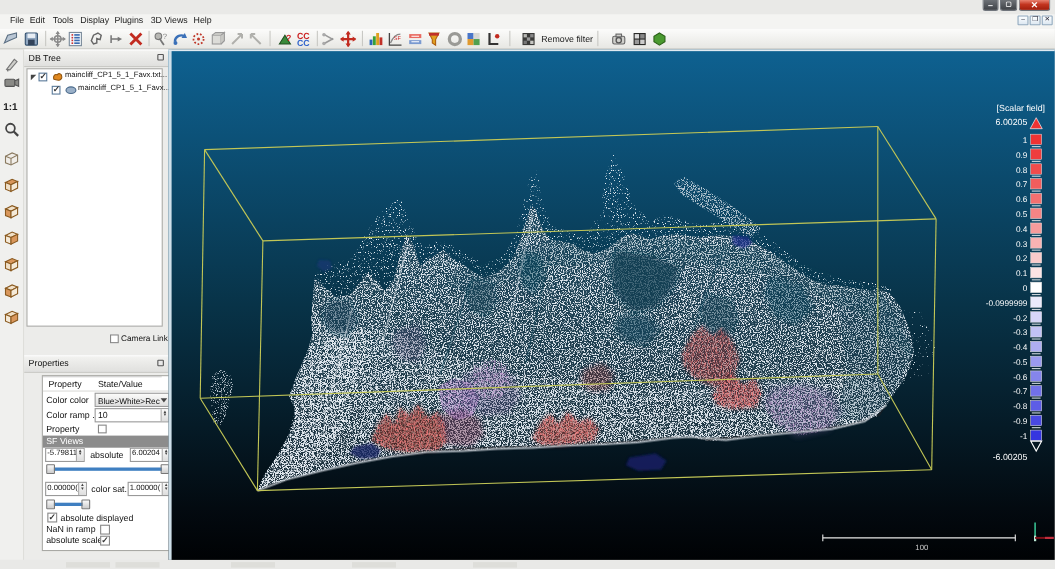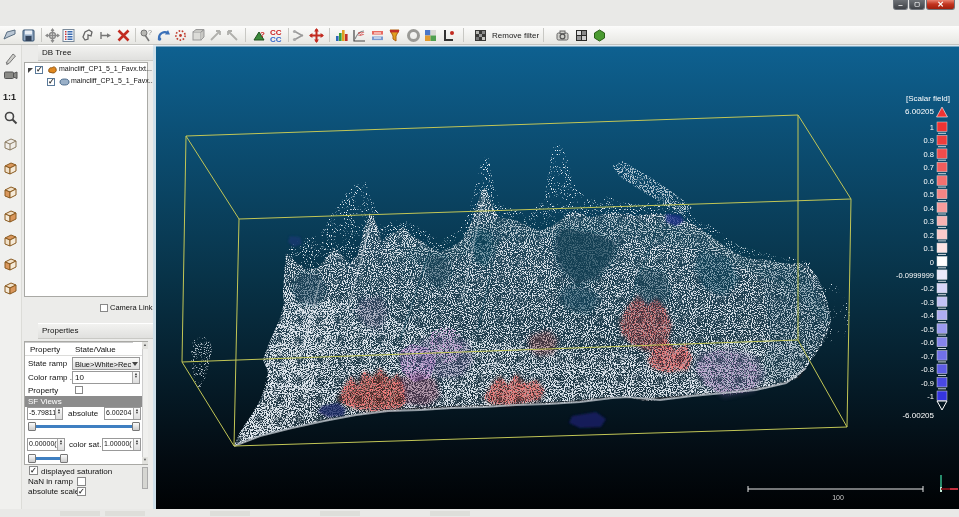--- a/index.html
+++ b/index.html
@@ -19,21 +19,21 @@
 #menubar{left:0;top:13px;width:959px;height:13px;background:#f4f4f2;font-size:8px;color:#1a1a1a;}
 .mi{position:absolute;top:1px;}
 .mdibtn{position:absolute;top:1px;width:10px;height:9px;background:linear-gradient(#fdfeff,#dde8f2);border:1px solid #8fa8bf;border-radius:1px;font-size:6px;line-height:7px;text-align:center;color:#223;}
 #toolbar{left:0;top:26px;width:959px;height:19px;background:linear-gradient(#fcfcfb,#e7e7e3);border-bottom:1px solid #c3c3bf;}
 .tsep{position:absolute;top:2px;width:1px;height:14px;background:#c8c8c4;}
 .ticon{position:absolute;top:2px;width:15px;height:15px;}
 #rmf{position:absolute;left:492px;top:5px;font-size:8px;color:#222;text-align:right;}
 #leftbar{left:0;top:45px;width:22px;height:464px;background:#f0f0ee;border-right:1px solid #dcdcd8;}
 .licon{position:absolute;left:3px;width:15px;height:15px;}
 #dock{left:22px;top:45px;width:131px;height:464px;background:#ececea;font-family:"Liberation Sans",sans-serif;}
-.dhead{position:absolute;left:16px;width:131px;height:13px;background:linear-gradient(#f2f2f0,#e0e0de);border-top:1px solid #fff;border-bottom:1px solid #c9c9c5;font-size:8px;color:#111;padding:2px 0 12px 4px;}
+.dhead{position:absolute;left:0px;width:131px;height:13px;background:linear-gradient(#f2f2f0,#e0e0de);border-top:1px solid #fff;border-bottom:1px solid #c9c9c5;font-size:8px;color:#111;padding:2px 0 12px 4px;}
 .pin{position:absolute;width:6px;height:6px;border:1px solid #555;border-radius:1px;background:#e8e8e8;}
 .whitebox{position:absolute;background:#fff;border:1px solid #a9a9a5;}
 .t7{position:absolute;font-size:8px;color:#111;white-space:nowrap;}
 .t65{position:absolute;font-size:7px;color:#111;white-space:nowrap;}
 .cb{position:absolute;width:8px;height:8px;background:#fff;border:1px solid #888;}
 .chk{position:absolute;font-size:8px;color:#333;line-height:8px;font-weight:bold;}
 .spin{position:absolute;background:#fff;border:1px solid #999;color:#111;white-space:nowrap;overflow:hidden;}
 .spinbtn{position:absolute;right:0;top:0;width:7px;height:100%;background:linear-gradient(#fafafa,#ddd);border-left:1px solid #aaa;}
 .handle{position:absolute;width:8px;height:9px;background:linear-gradient(#fafafa,#ccc);border:1px solid #777;border-radius:1px;}
 .bluetrack{position:absolute;height:3px;background:#3f7fc1;}
@@ -45,20 +45,32 @@
 <div id="page">
   <div class="abs wbtn" id="btn-min">
       <div class="wglyph">–</div>
     </div>
   <div class="abs wbtn" id="btn-max">
       <div class="wglyph" style="font-size:6px;">▢</div>
     </div>
   <div class="abs wbtn" id="btn-cls">
       <div class="wglyph">✕</div>
     </div>
+  <div class="abs" id="menubar">
+    <span class="mi" style="left:9px">File</span>
+    <span class="mi" style="left:27px">Edit</span>
+    <span class="mi" style="left:48px">Tools</span>
+    <span class="mi" style="left:73px">Display</span>
+    <span class="mi" style="left:104px">Plugins</span>
+    <span class="mi" style="left:137px">3D Views</span>
+    <span class="mi" style="left:176px">Help</span>
+    <div class="mdibtn" style="left:925px">–</div>
+    <div class="mdibtn" style="left:936px">❐</div>
+    <div class="mdibtn" style="left:947px">✕</div>
+  </div>
   <div class="abs" id="toolbar">
     <div class="ticon" style="left:2px"><svg width="15" height="15" viewBox="0 0 15 15">
           <path d="M2 11 L5 4 L13 2 L13 6 L6 9 Z" fill="#b9c6d4" stroke="#5a6e82" stroke-width="1"></path>
         </svg></div>
     <div class="ticon" style="left:21px"><svg width="15" height="15" viewBox="0 0 15 15">
           <rect x="2" y="2" width="11" height="11" rx="1" fill="#8fa6c0" stroke="#33506e"></rect>
           <rect x="4" y="2.5" width="7" height="4" fill="#e8eef5"></rect>
           <rect x="4.5" y="8" width="6" height="5" fill="#32435a"></rect>
         </svg></div>
     <div class="tsep" style="left:41px"></div>
@@ -257,29 +269,29 @@
       <div class="cb" style="left:22px;top:15px;border-color:#5a7a9a"></div>
         <div class="chk" style="left:23px;top:15px">✓</div>
       <svg class="abs" style="left:34px;top:14px" width="11" height="10">
           <ellipse cx="5.5" cy="5" rx="4.5" ry="3" fill="#9ab0c8" stroke="#48688a"></ellipse>
         </svg>
       <div class="t65" style="left:46px;top:14px">maincliff_CP1_5_1_Favx...</div>
     </div>
     <div class="cb" style="left:78px;top:259px"></div>
     <div class="t7" style="left:88px;top:258px;font-size:7.5px">Camera Link</div>
     <div class="dhead" style="top:278px">Properties<div class="pin" style="right:4px;top:3px"></div></div>
-    <div class="whitebox" style="left:2px;top:296px;width:124px;height:124px">
+    <div class="whitebox" style="left:16px;top:296px;width:124px;height:160px">
       <div style="position:absolute;left:117px;top:0;width:6px;height:100%;background:#f0f0ee;border-left:1px solid #ccc"></div>
       <div style="position:absolute;left:117px;top:0px;width:6px;height:7px;background:#e2e2de;font-size:4px;text-align:center;line-height:6px;color:#555">▲</div>
       <div style="position:absolute;left:117px;bottom:0px;width:6px;height:7px;background:#e2e2de;font-size:4px;text-align:center;line-height:6px;color:#555">▼</div>
       <div style="position:absolute;left:117px;top:125px;width:6px;height:22px;background:#d6d6d2;border:1px solid #aaa"></div>
       <div class="t7" style="left:5px;top:3px">Property</div>
       <div class="t7" style="left:50px;top:3px">State/Value</div>
       <div style="position:absolute;left:0;top:13px;width:117px;height:1px;background:#dcdcda"></div>
-      <div class="t7" style="left:3px;top:17px">State ramp</div>
+      <div class="t7" style="left:3px;top:17px">Color color</div>
       <div class="spin" style="left:47px;top:15px;width:68px;height:13px;font-size:7.5px;padding:2px 0 0 2px;background:linear-gradient(#fbfbfa,#dedede)">Blue&gt;White&gt;Rec<div style="position:absolute;right:1px;top:4px;width:0;height:0;border-left:3px solid transparent;border-right:3px solid transparent;border-top:4px solid #444"></div></div>
       <div class="t7" style="left:3px;top:31px">Color ramp ...</div>
       <div class="spin" style="left:47px;top:29px;width:68px;height:13px;font-size:8px;padding:1px 0 0 2px">10<div class="spinbtn">
             <div style="font-size:4px;line-height:3px;text-align:center;color:#444">▲<br>▼</div>
           </div></div>
       <div class="t7" style="left:3px;top:44px">Property</div>
       <div class="cb" style="left:50px;top:44px"></div>
       <div style="position:absolute;left:0px;top:54px;width:117px;height:11px;background:#8c8c8c;color:#fff;font-size:8px;padding:1px 0 0 3px">SF Views</div>
       <div class="spin" style="left:2px;top:65px;width:36px;height:13px;font-size:7px;padding:1px 0 0 1px">-5.79811<div class="spinbtn">
             <div style="font-size:4px;line-height:3px;text-align:center;color:#444">▲<br>▼</div>
@@ -297,21 +309,21 @@
       <div class="t7" style="left:44px;top:98px">color sat.</div>
       <div class="spin" style="left:77px;top:96px;width:39px;height:13px;font-size:7px;padding:1px 0 0 1px">1.00000(<div class="spinbtn">
             <div style="font-size:4px;line-height:3px;text-align:center;color:#444">▲<br>▼</div>
           </div></div>
       <div class="sbar" style="left:5px;top:116px;width:108px;background:#ccc;height:1px"></div>
       <div class="bluetrack" style="left:5px;top:115px;width:32px"></div>
       <div class="handle" style="left:3px;top:112px"></div>
       <div class="handle" style="left:35px;top:112px"></div>
       <div class="cb" style="left:4px;top:124px;width:9px;height:9px"></div>
         <div class="chk" style="left:5px;top:125px">✓</div>
-      <div class="t7" style="left:16px;top:125px">displayed saturation</div>
+      <div class="t7" style="left:16px;top:125px">absolute displayed</div>
       <div class="t7" style="left:3px;top:135px">NaN in ramp</div>
       <div class="cb" style="left:52px;top:135px;width:9px;height:9px"></div>
       <div class="t7" style="left:3px;top:145px">absolute scale</div>
       <div class="cb" style="left:52px;top:145px;width:9px;height:9px"></div>
         <div class="chk" style="left:53px;top:146px">✓</div>
     </div>
   </div>
   <div class="abs" id="bstrip">
     <div class="bseg" style="left:60px;width:40px"></div>
     <div class="bseg" style="left:105px;width:40px"></div>

